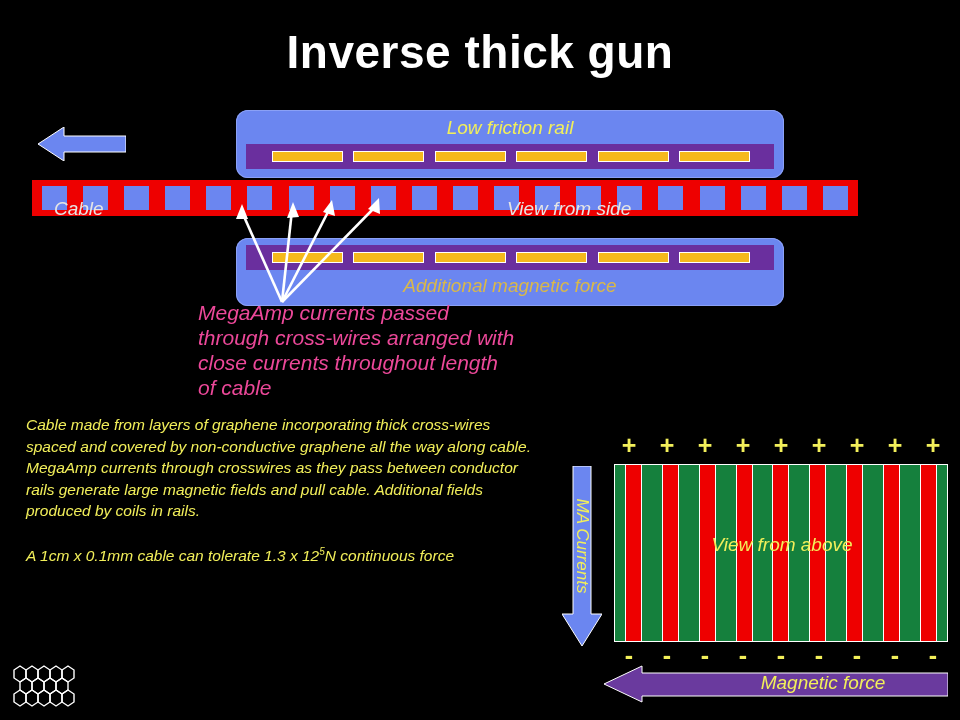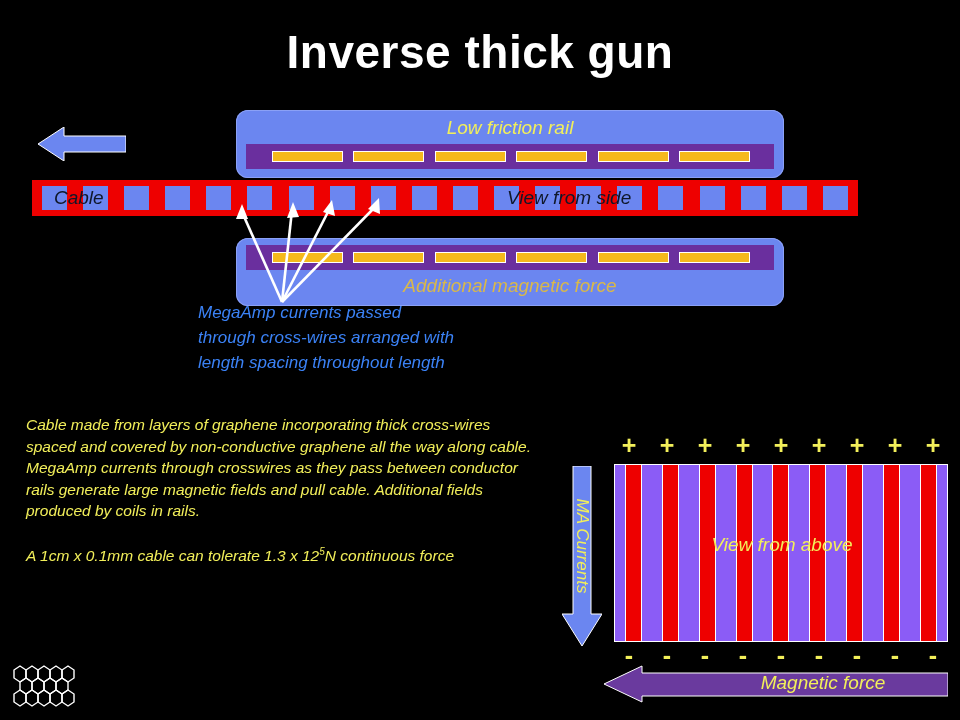--- a/index.html
+++ b/index.html
@@ -106,25 +106,25 @@
     display: flex;
     justify-content: space-between;
   }
   .cable-sq {
     width: 25px;
     height: 24px;
     background: #6b86f0;
   }
   .cable-text {
     position: absolute;
-    top: 6px;
+    top: 17px;
     font-style: italic;
     font-size: 19px;
     line-height: 24px;
-    color: #0f172a;
+    color: #e5e5e5;
     white-space: nowrap;
   }
   #cable-label      { left: 22px; }
   #cable-view-label { left: 475px; }
 
   
   #left-arrow {
     position: absolute;
     left: 38px; top: 127px;
     width: 88px; height: 34px;
@@ -135,23 +135,23 @@
     position: absolute;
     left: 180px; top: 190px;
     width: 260px; height: 115px;
   }
 
   
   #callout {
     position: absolute;
     left: 198px; top: 300px;
     width: 360px;
-    color: #3b82f6;
-    font-style: italic;
-    font-size: 17px;
+    color: #ec4899;
+    font-style: italic;
+    font-size: 21px;
     line-height: 25px;
   }
 
   
   #body-text {
     position: absolute;
     left: 14px; top: 402px;
     width: 540px;
     color: #f2ef5a;
     font-style: italic;
@@ -199,21 +199,21 @@
   #plus-row  { top: 432px; font-size: 25px; line-height: 26px; }
   #minus-row { top: 645px; font-size: 25px; line-height: 20px; }
   #plus-row span, #minus-row span {
     width: 18px; text-align: center;
   }
 
   #top-view {
     position: absolute;
     left: 614px; top: 464px;
     width: 334px; height: 178px;
-    background: #8b5cf6;
+    background: #15803d;
     border: 1px solid #ffffff;
     box-sizing: border-box;
   }
   #top-view-stripes {
     position: absolute;
     left: 0; top: 0;
     width: 100%; height: 100%;
     display: flex;
     justify-content: space-around;
     align-items: stretch;
@@ -338,21 +338,22 @@
       <polygon points="62,14 68,29 56,29"></polygon>
       <polygon points="113,12 119,27 107,28"></polygon>
       <polygon points="152,10 155,26 143,22"></polygon>
       <polygon points="199,8 200,24 188,19"></polygon>
     </g>
   </svg>
 
   <div id="callout">
     <div>MegaAmp currents passed</div>
     <div>through cross-wires arranged with</div>
-    <div>length spacing throughout length</div>
+    <div>close currents throughout length</div>
+    <div>of cable</div>
   </div>
 
   <div id="body-text">
     <p>Cable made from layers of graphene incorporating thick cross-wires spaced and covered by non-conductive graphene all the way along cable. MegaAmp currents through crosswires as they pass between conductor rails generate large magnetic fields and pull cable. Additional fields produced by coils in rails.</p>
     <p class="spaced"><span>A 1cm x 0.1mm cable can tolerate 1.3 x 12</span><sup>5</sup><span>N continuous force</span></p>
   </div>
 
   <svg id="ma-arrow" viewBox="0 0 40 180">
     <polygon points="11,0 29,0 29,148 40,148 20,180 0,148 11,148" fill="#6b86f0" stroke="#ffffff" stroke-width="1"></polygon>
   </svg>

